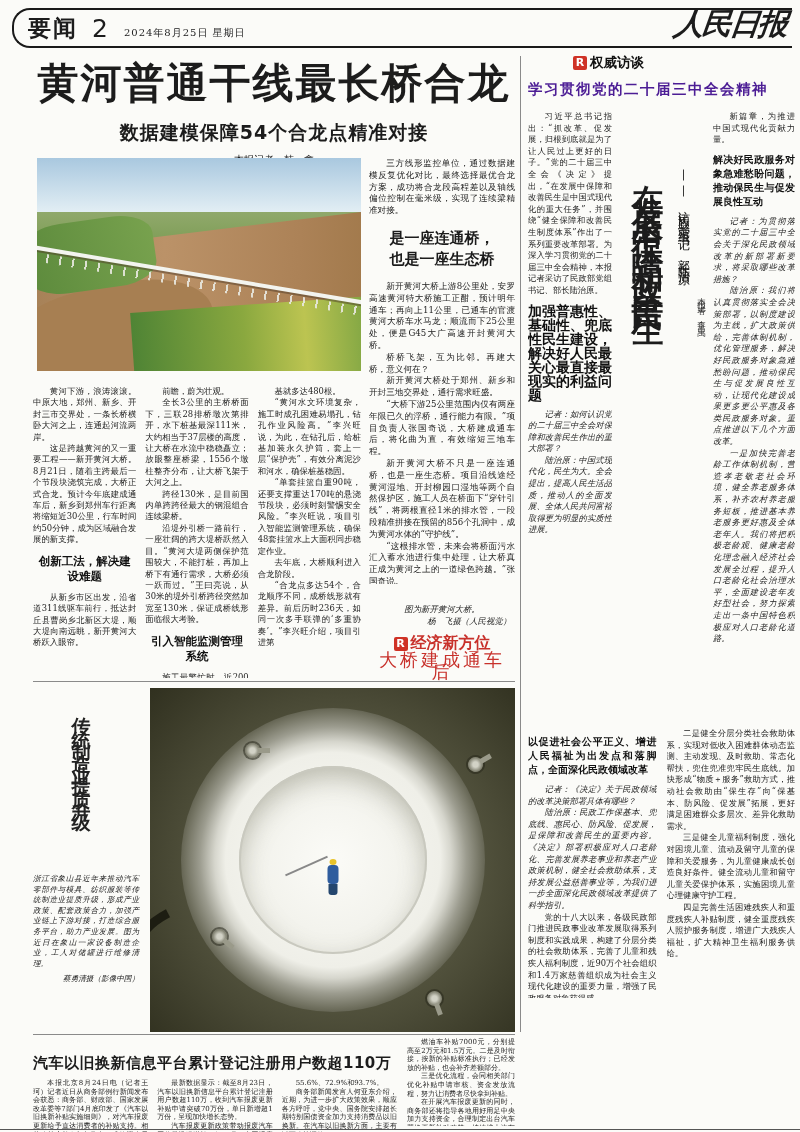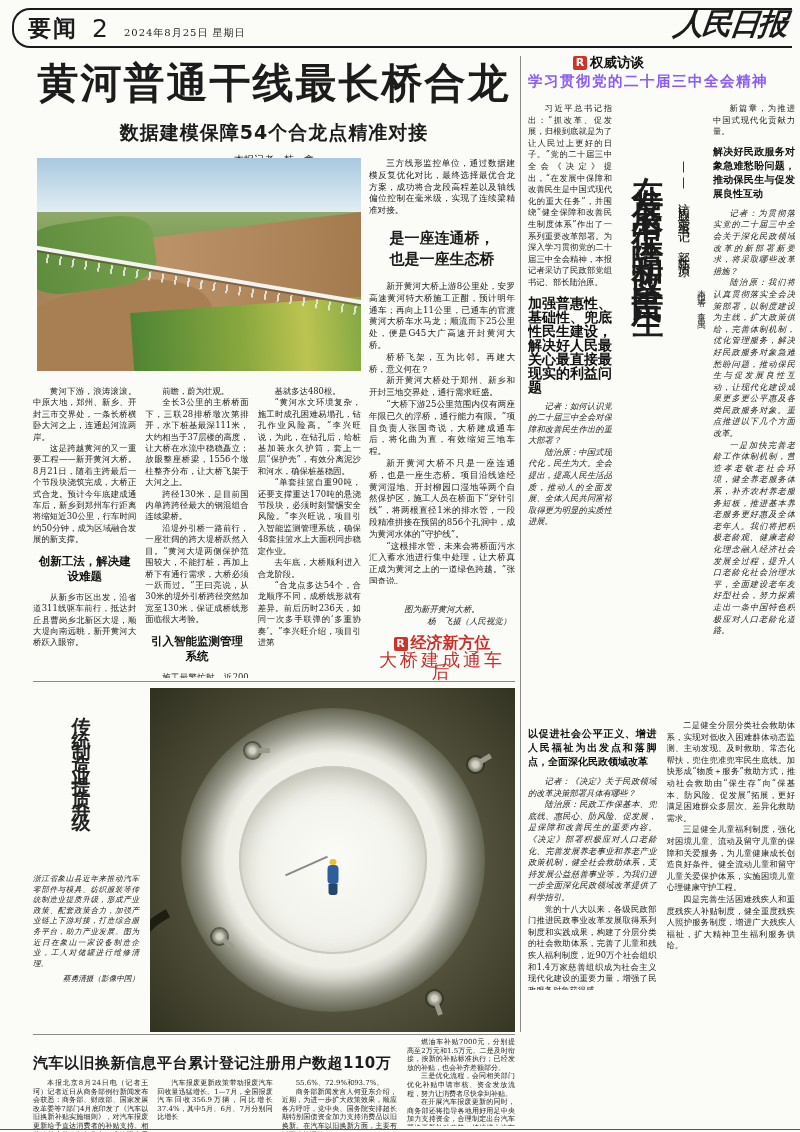--- a/index.html
+++ b/index.html
@@ -51,21 +51,21 @@
   .pb-field-l{position:absolute;left:-12px;top:62px;width:130px;height:70px;background:linear-gradient(80deg,#5c8a3c,#78a24e);border-radius:30%;transform:rotate(-8deg);}
   .pb-field-b{position:absolute;left:96px;bottom:-24px;width:280px;height:92px;
     background:linear-gradient(90deg,#4f8435,#8aa83f 40%,#bcc451 62%,#55903a);transform:rotate(-4deg);}
   .pb-piers{position:absolute;left:-4px;top:124px;width:360px;height:9px;transform:rotate(9.5deg);
     background:repeating-linear-gradient(90deg,transparent 0 11px,#e9e9e1 11px 13px);opacity:.9;}
   .pb-deck{position:absolute;left:-8px;top:117px;width:364px;height:4px;background:#f3f4ef;
     transform:rotate(9.5deg);box-shadow:0 2px 0 rgba(80,60,40,.5);}
   
   .iv{position:absolute;left:528px;top:54px;width:267px;height:982px;}
   .iv-badgerow{font-family:"DejaVu Sans",sans-serif;font-size:13.5px;font-weight:700;color:#111;padding-left:45px;}
-  .iv-kicker{font-family:"DejaVu Sans",sans-serif;font-size:14.5px;font-weight:600;color:#8b5cf6;letter-spacing:1.5px;margin-top:0;}
+  .iv-kicker{font-family:"DejaVu Sans",sans-serif;font-size:14.5px;font-weight:600;color:#4c1d95;letter-spacing:1.5px;margin-top:8px;}
   .iv-upper{display:flex;margin-top:12px;height:608px;}
   .iv-colA{width:84px;font-size:8.3px;line-height:11.6px;}
   .iv-colA .col-head{font-size:14px;line-height:14px;}
   .iv-vhead{width:52px;writing-mode:vertical-rl;font-family:"DejaVu Sans",sans-serif;
     font-size:32px;font-weight:900;letter-spacing:13px;padding-top:48px;margin-left:6px;}
   .iv-vsub{width:22px;writing-mode:vertical-rl;font-size:12px;letter-spacing:4px;padding-top:58px;color:#111;}
   .iv-vby{width:16px;writing-mode:vertical-rl;font-size:8.5px;letter-spacing:3px;padding-top:180px;color:#333;}
   .iv-colB{flex:1;font-size:8.3px;line-height:11.6px;margin-left:5px;}
   .iv-colB .col-head{font-size:10px;line-height:14px;}
   .iv-lower{display:flex;gap:10px;margin-top:9px;height:270px;}
@@ -275,20 +275,21 @@
 <div class="abs rule" style="left:33px;top:1034px;width:482px;height:1px;"></div>
 
 <section class="auto">
   <div class="auto-main">
     <h2 class="auto-h">汽车以旧换新信息平台累计登记注册用户数超110万</h2>
     <div class="auto-cols">
       <div class="col body">
           <p>本报北京8月24日电（记者王珂）记者近日从商务部例行新闻发布会获悉：商务部、财政部、国家发展改革委等7部门4月底印发了《汽车以旧换新补贴实施细则》，对汽车报废更新给予直达消费者的补贴支持。相关政策实施3个多月来，成效逐步显现，特别是近两个月以来，补贴申请量快速增长。</p>
         </div>
       <div class="col body">
+          <p>最新数据显示：截至8月23日，汽车以旧换新信息平台累计登记注册用户数超110万，收到汽车报废更新补贴申请突破70万份，单日新增超1万份，呈现加快增长态势。</p>
           <p>汽车报废更新政策带动报废汽车回收量迅猛增长。1—7月，全国报废汽车回收356.9万辆，同比增长37.4%，其中5月、6月、7月分别同比增长</p>
         </div>
       <div class="col body">
           <p>55.6%、72.9%和93.7%。</p>
           <p>商务部新闻发言人何亚东介绍，近期，为进一步扩大政策效果，顺应各方呼吁，党中央、国务院安排超长期特别国债资金加力支持消费品以旧换新。在汽车以旧换新方面，主要有以下政策调整：</p>
         </div>
     </div>
   </div>
   <div class="auto-col4 col body">
       <p>燃油车补贴7000元，分别提高至2万元和1.5万元。二是及时衔接，按新的补贴标准执行；已经发放的补贴，也会补齐差额部分。</p>

